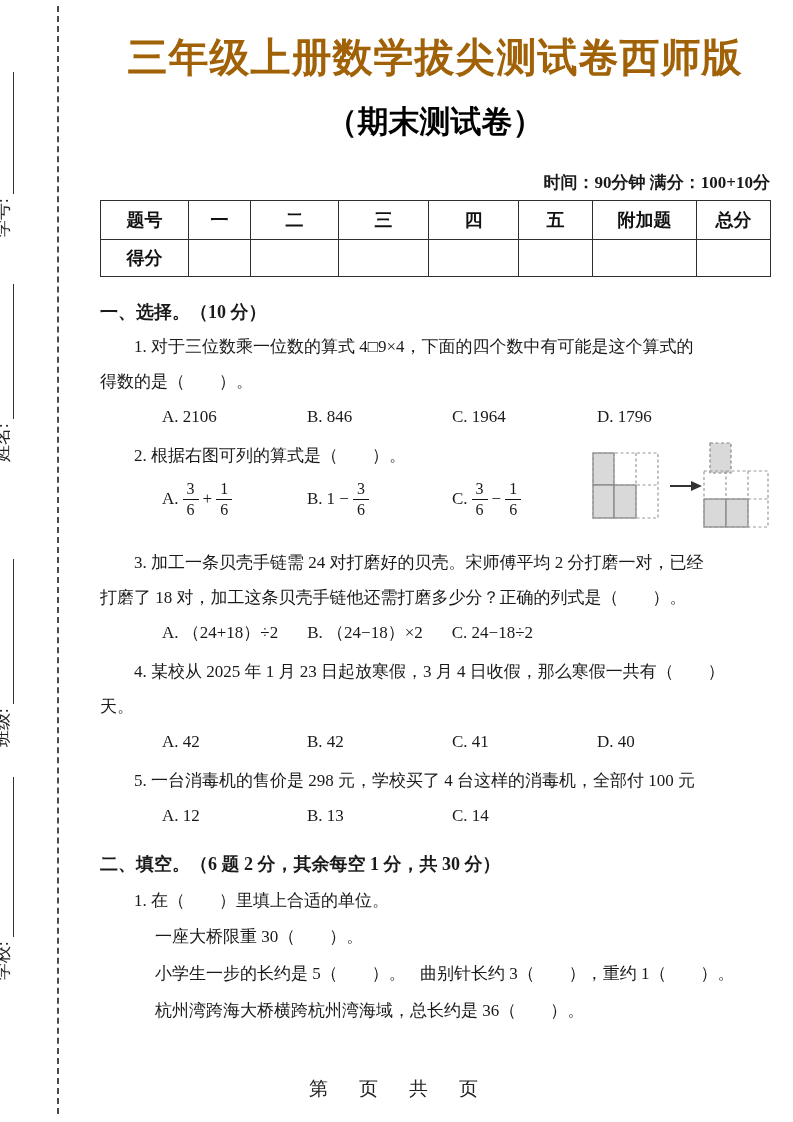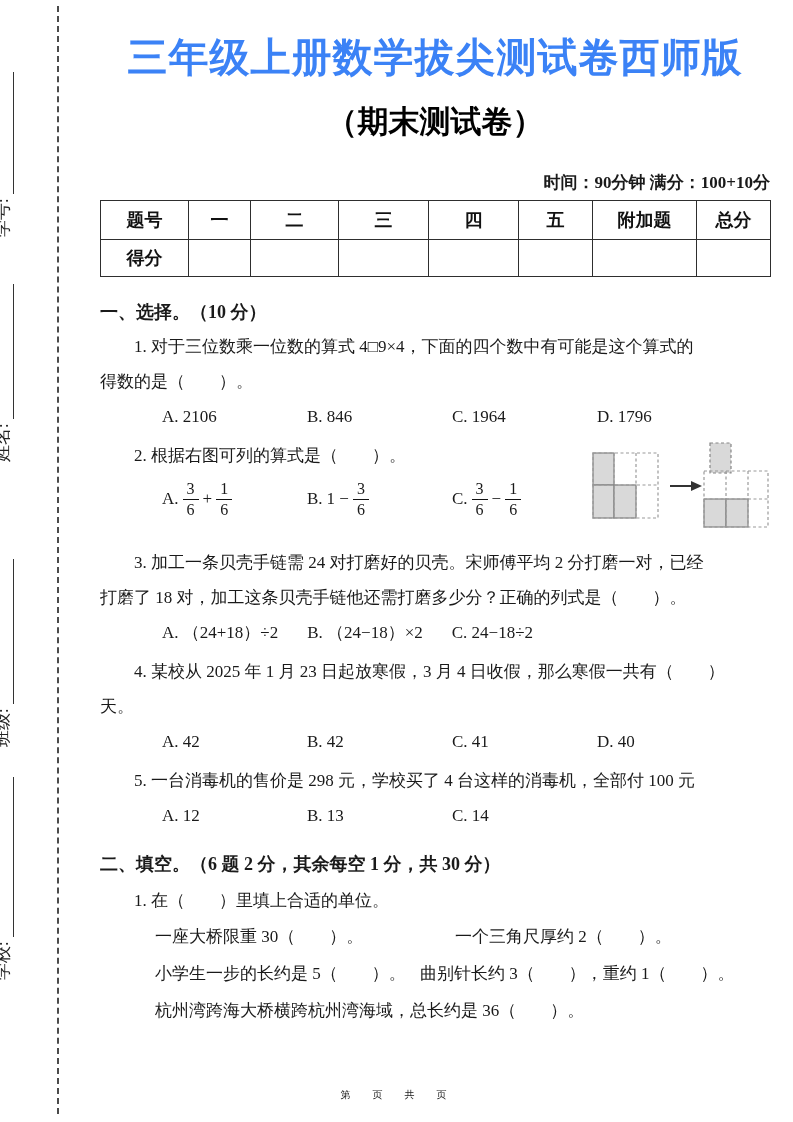--- a/index.html
+++ b/index.html
@@ -24,21 +24,21 @@
     white-space:nowrap; font-size:17px; color:#222;
     display:flex; align-items:flex-end; gap:4px;
   }
   .mf-line { display:inline-block; width:122px; height:15px;
     border-bottom:1.6px solid #333; }
   
   .content { position:absolute; left:100px; top:0; width:670px; }
   .title {
     margin-top:30px; text-align:center;
     font-family:"Liberation Sans", sans-serif;
-    font-size:40px; font-weight:bold; letter-spacing:1px; color:#3b82f6;
+    font-size:40px; font-weight:bold; letter-spacing:1px; color:#a16207;
   }
   .subtitle {
     margin-top:16px; text-align:center;
     font-family:"Liberation Sans", sans-serif;
     font-size:31px; font-weight:bold; color:#000;
   }
   .meta { margin-top:28px; text-align:right; font-size:17px; font-weight:bold; }
   
   table.score { margin-top:6px; width:670px; border-collapse:collapse;
     table-layout:fixed; }
@@ -68,21 +68,21 @@
   .frac .num { display:block; border-bottom:1.2px solid #111; padding:0 4px 1px; }
   .frac .den { display:block; padding-top:1px; }
   
   .pair { display:flex; padding-left:55px; font-size:17px; line-height:37px; }
   .pair .p1a { width:300px; }
   .pair .p1b { }
   .pair .p2a { width:265px; }
   .single { padding-left:55px; font-size:17px; line-height:37px; }
   
   .footer { position:absolute; left:0; right:0; bottom:20px;
-    text-align:center; font-size:10px; letter-spacing:6px; color:#222; }
+    text-align:center; font-size:19px; letter-spacing:6px; color:#222; }
   
   .grid-dash { fill:none; stroke:#9a9a9a; stroke-width:1.2;
     stroke-dasharray:3 2.5; }
   .shade { fill:#d9d9d9; stroke:#858585; stroke-width:1.2; }
   .arrow { stroke:#333; stroke-width:2; }
   .arrow-head { fill:#333; }
 </style>
 </head>
 <body>
 
@@ -245,21 +245,20 @@
       <span class="opt">B. 13</span>
       <span class="opt">C. 14</span>
     </div>
 
     <div class="sec-heading" style="margin-top:14px">二、填空。（6 题 2 分，其余每空 1 分，共 30 分）</div>
 
     <div class="qline ind" style="margin-top:2px">1. 在（　　）里填上合适的单位。</div>
 
     <div class="pair">
       <span class="p1a">一座大桥限重 30（　　）。</span>
-      <span class="p1b">一个三角尺厚约 2（　　）。</span>
     </div>
     <div class="pair">
       <span class="p2a">小学生一步的长约是 5（　　）。</span>
       <span class="p1b">曲别针长约 3（　　），重约 1（　　）。</span>
     </div>
     <div class="single">杭州湾跨海大桥横跨杭州湾海域，总长约是 36（　　）。</div>
 
   </div>
 
   <div class="footer">第　页　共　页</div>

